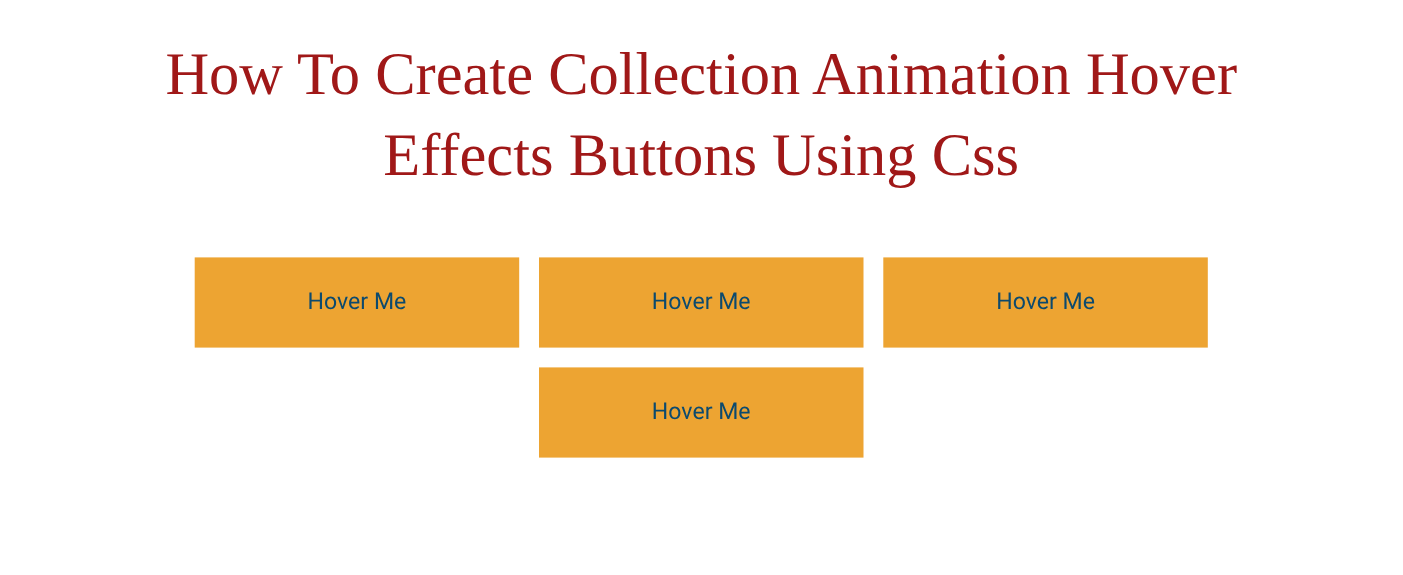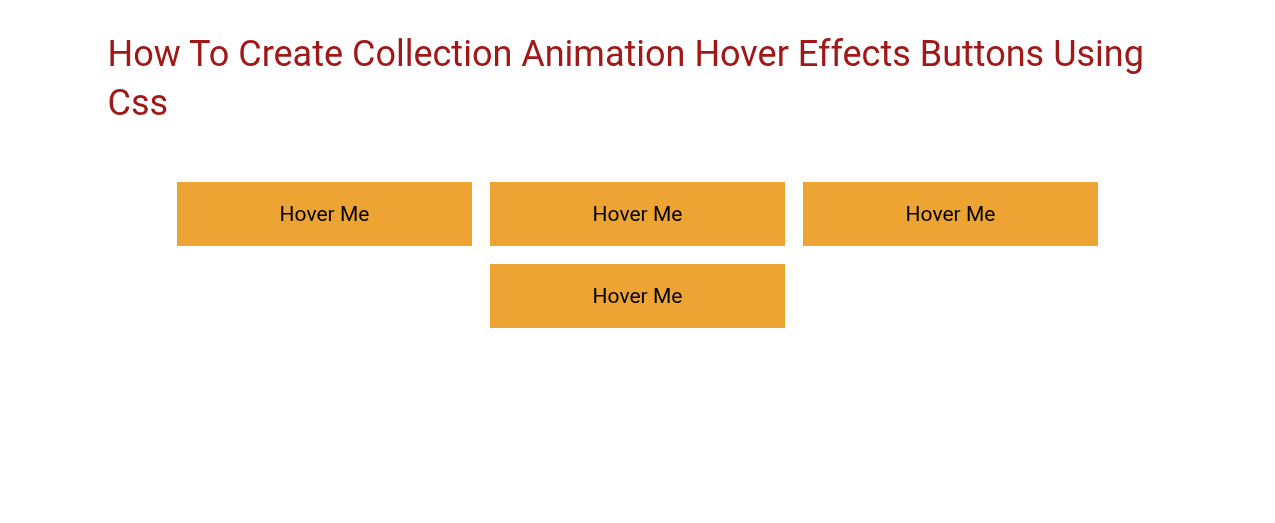--- a/index.html
+++ b/index.html
@@ -9,42 +9,44 @@
     }
     body {
       font-family: -apple-system, BlinkMacSystemFont, "Segoe UI", Roboto, Helvetica, Arial, sans-serif;
       background: #ffffff;
       width: 1275px;
       height: 523px;
       padding-top: 30px;
     }
     .title {
       color: #a01818;
-      font-size: 36px;
+      font-size: 55px;
       font-weight: 400;
+      text-align: center;
       line-height: 1.35;
       max-width: 1060px;
       margin: 0 auto 55px auto;
+      font-family: Liberation Serif, serif;
     }
     .button-container {
       display: flex;
       flex-wrap: wrap;
       justify-content: center;
       gap: 18px 18px;
       max-width: 980px;
       margin: 0 auto;
     }
     .hover-button {
       background: #eda432;
-      color: #000000;
+      color: #0c4a6e;
       font-size: 21px;
       font-weight: 400;
       border: none;
       width: 295px;
-      height: 64px;
+      height: 82px;
       display: flex;
       align-items: center;
       justify-content: center;
       cursor: pointer;
       font-family: inherit;
     }
   </style>
 </head>
 <body>
 

